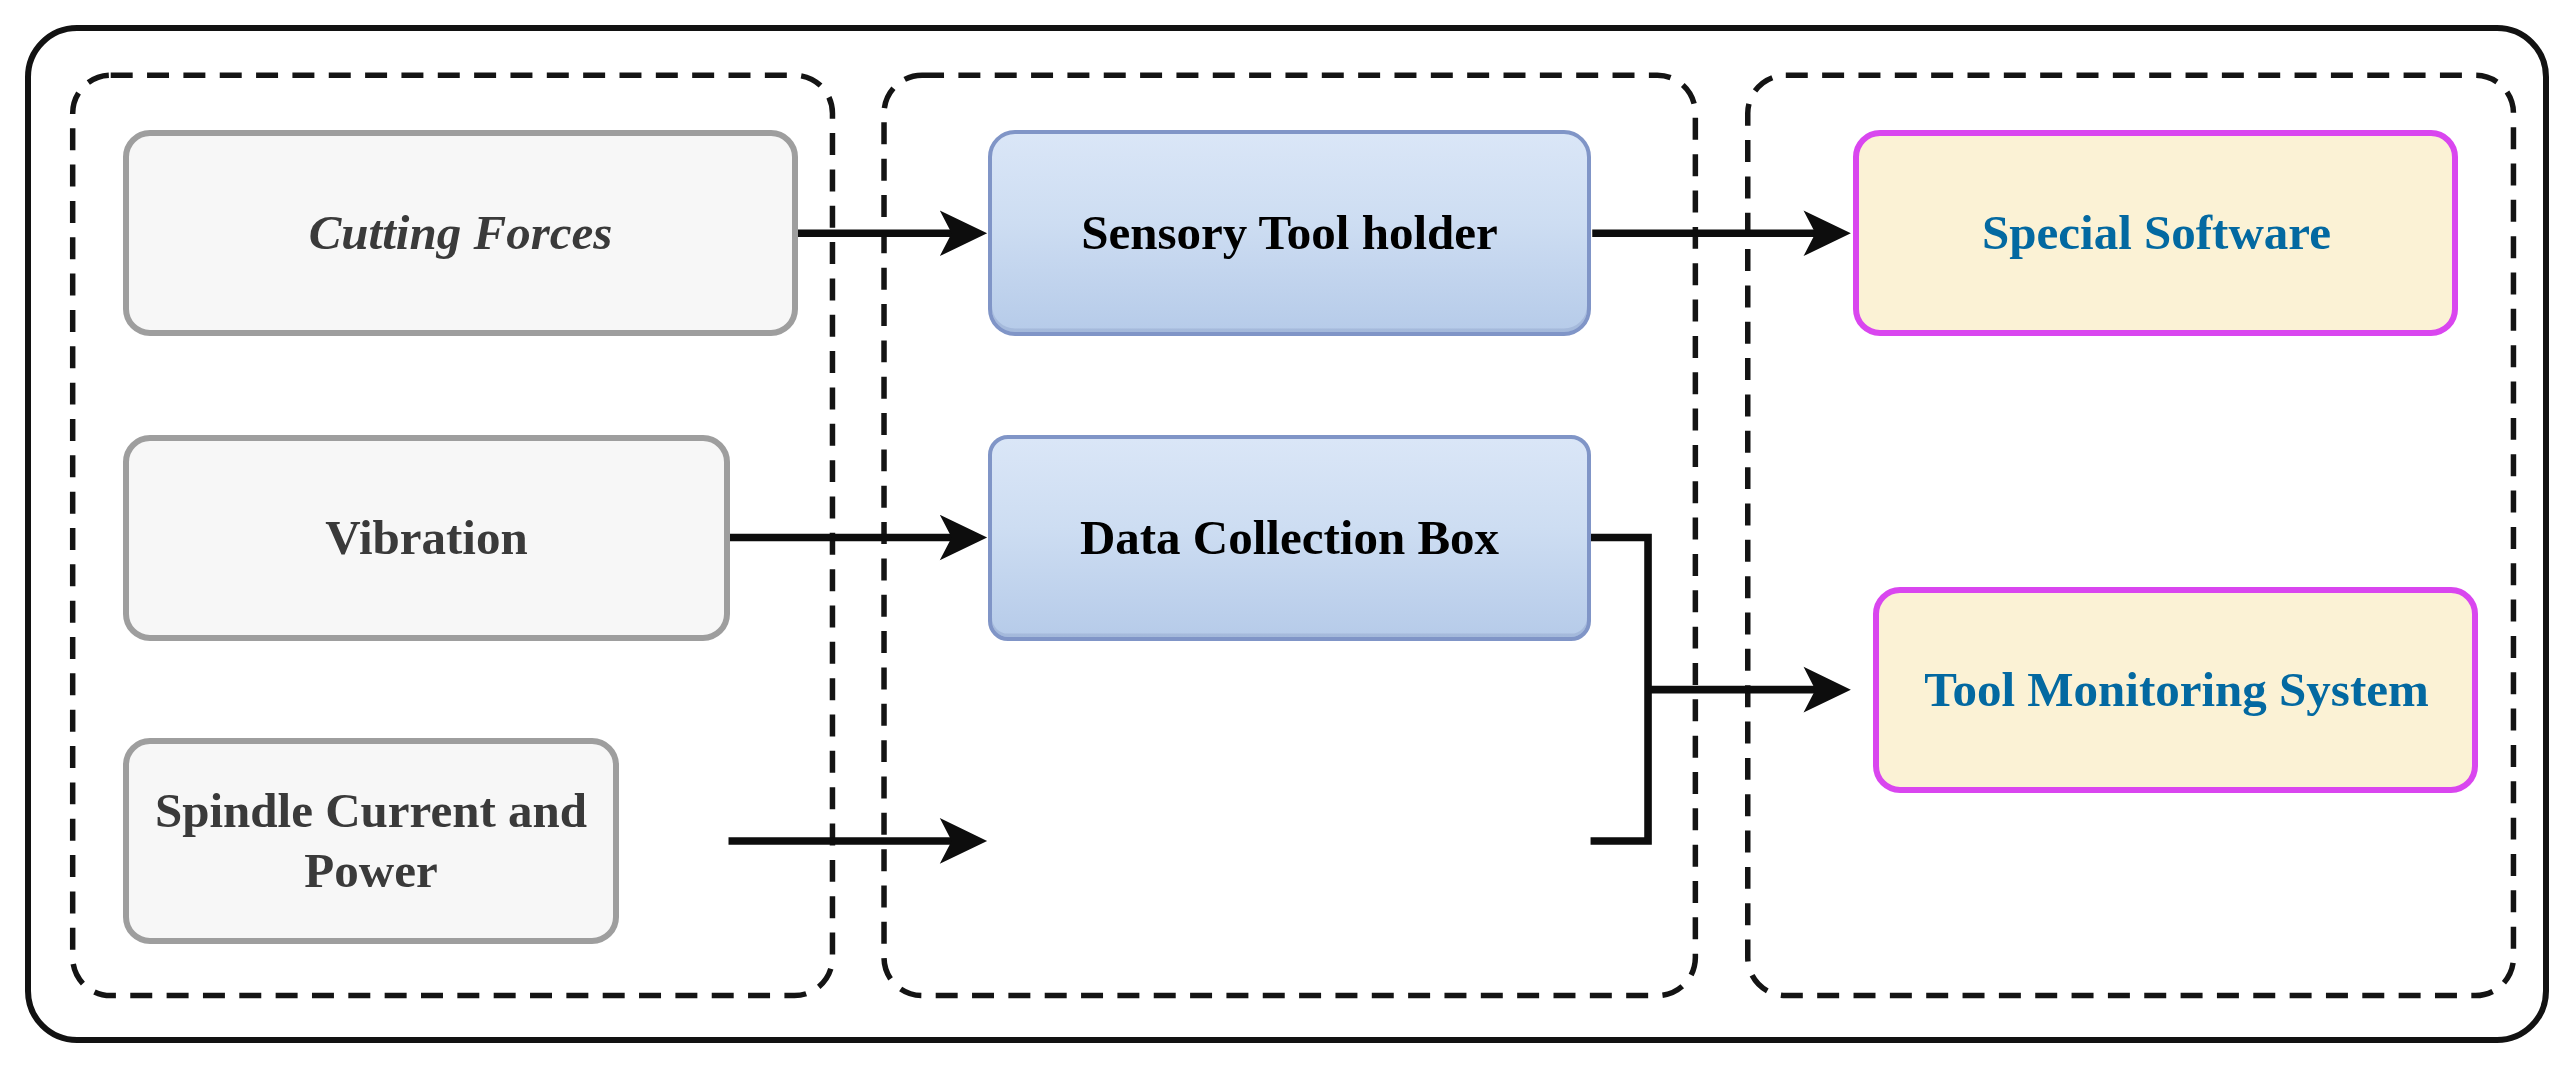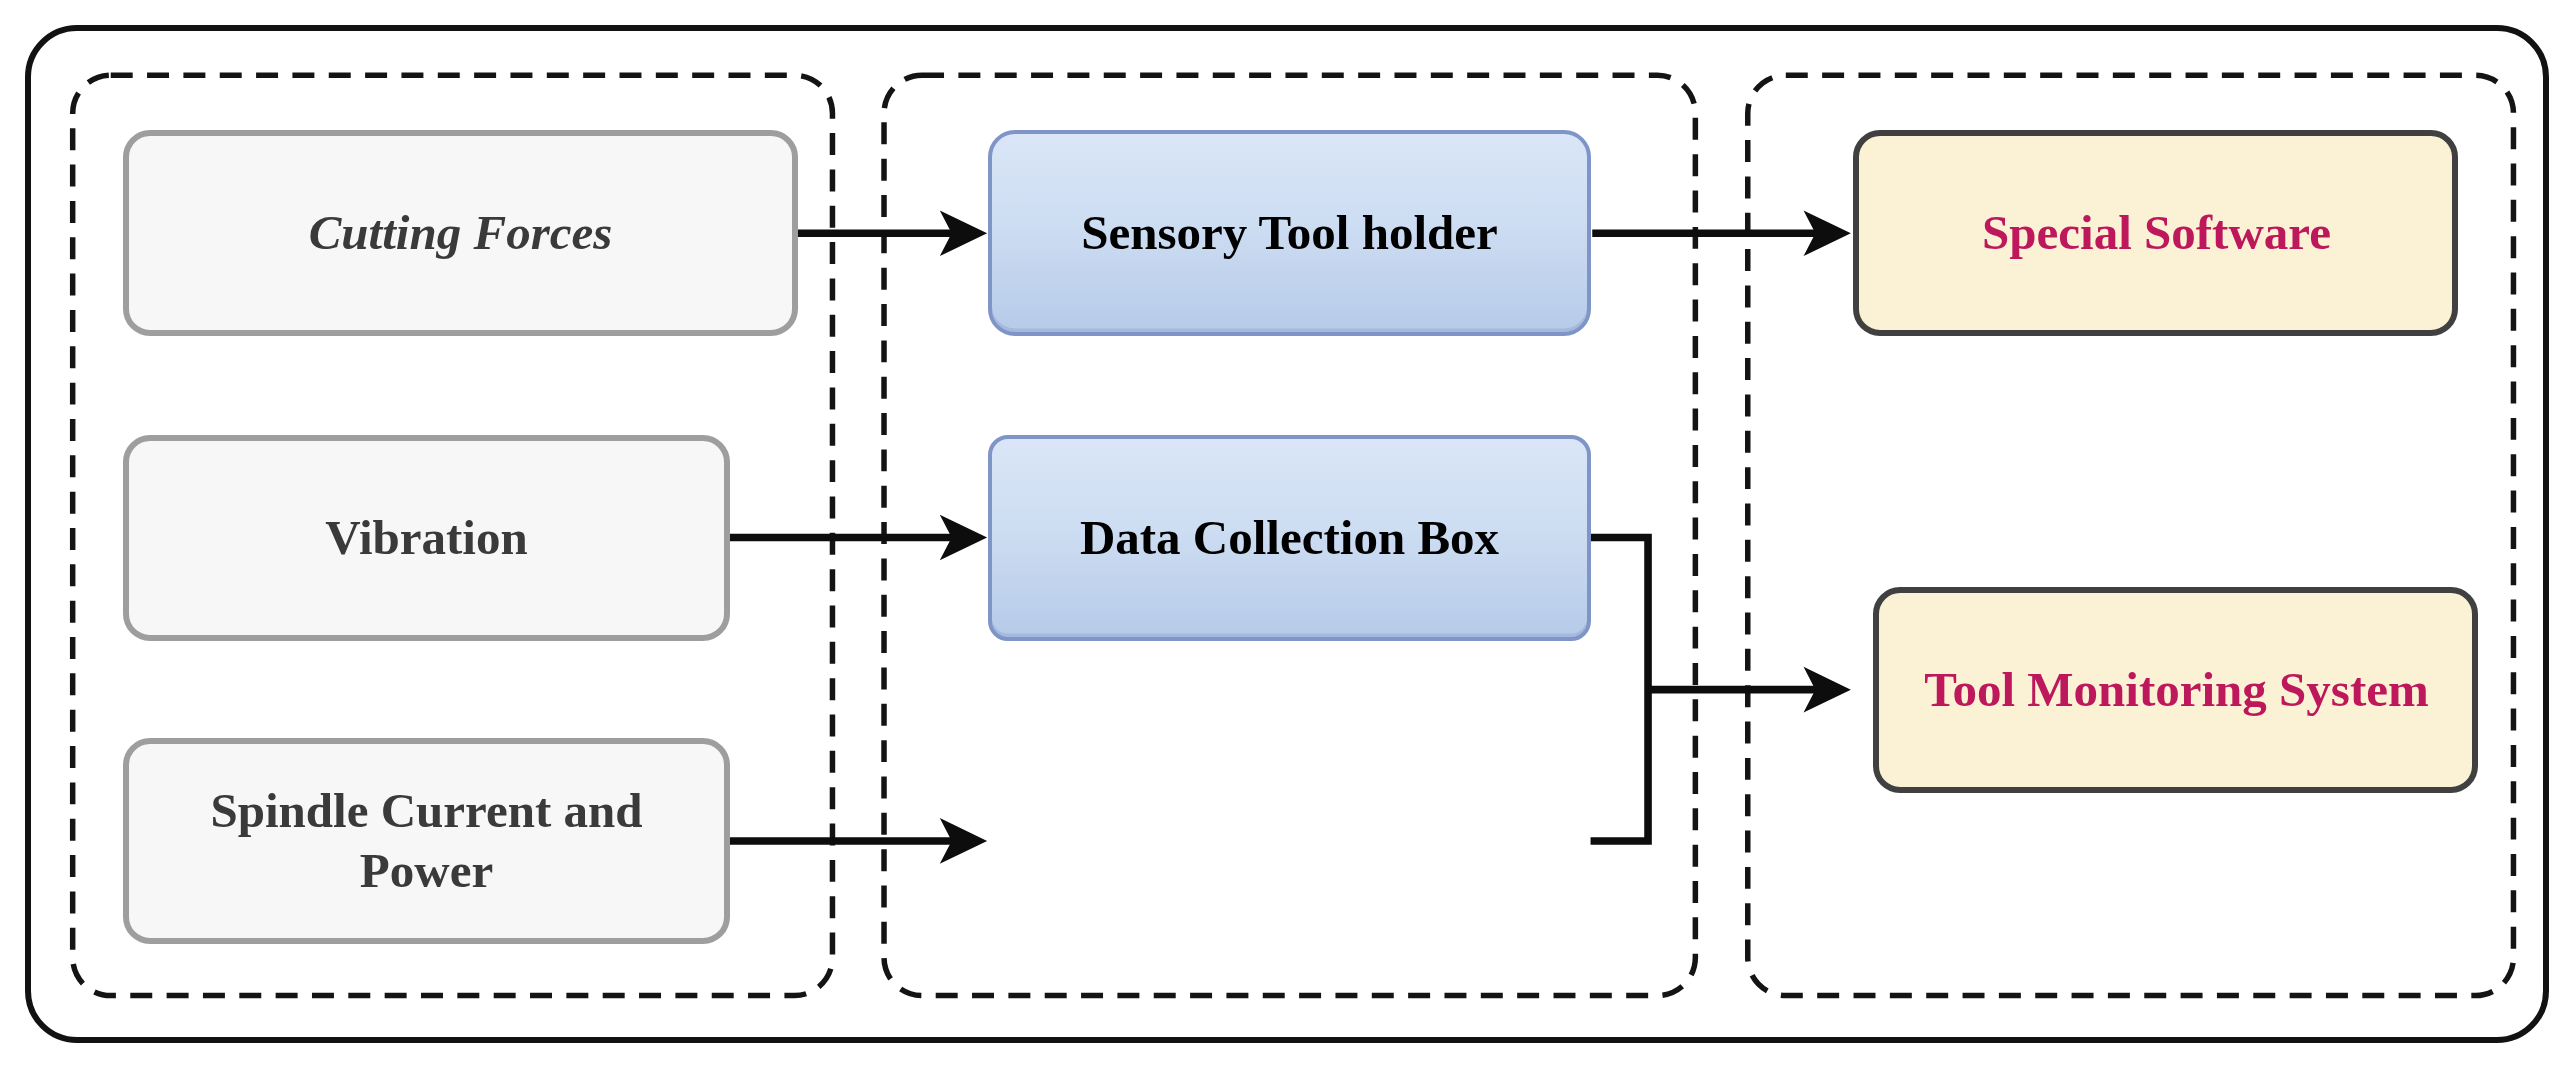--- a/index.html
+++ b/index.html
@@ -66,22 +66,22 @@
   }
   .node.process {
     background: linear-gradient(180deg, #dae6f7 0%, #cdddf2 45%, #b6cbe9 100%);
     border: 4.2px solid #8095c7;
     color: #000000;
     box-shadow: inset 0 -3.4px 0 rgba(110,130,180,0.25);
     text-align: center;
   }
   .node.output {
     background: #fbf2d5;
-    border: 6px solid #404040;
-    color: #be185d;
+    border: 6px solid #d946ef;
+    color: #0369a1;
     padding-left: 24px;
   }
 </style>
 </head>
 <body>
 
 <div class="canvas">
 
   <div class="outer-frame"></div>
 
@@ -109,21 +109,21 @@
   </svg>
 
   <div class="node input" style="left:123px; top:130px; width:675px; height:206px;font-style:italic;">
     <span>Cutting Forces</span>
   </div>
 
   <div class="node input" style="left:123px; top:435px; width:607px; height:206px;">
     <span>Vibration</span>
   </div>
 
-  <div class="node input" style="left:123px; top:738px; width:607px; height:206px;">
+  <div class="node input" style="left:123px; top:738px; width:496px; height:206px;">
     <span>Spindle Current and Power</span>
   </div>
 
   <div class="node process" style="left:988px; top:130px; width:603px; height:206px;">
     <span>Sensory Tool holder</span>
   </div>
 
   <div class="node process" style="left:988px; top:435px; width:603px; height:206px;border-radius:20px;">
     <span>Data Collection Box</span>
   </div>

